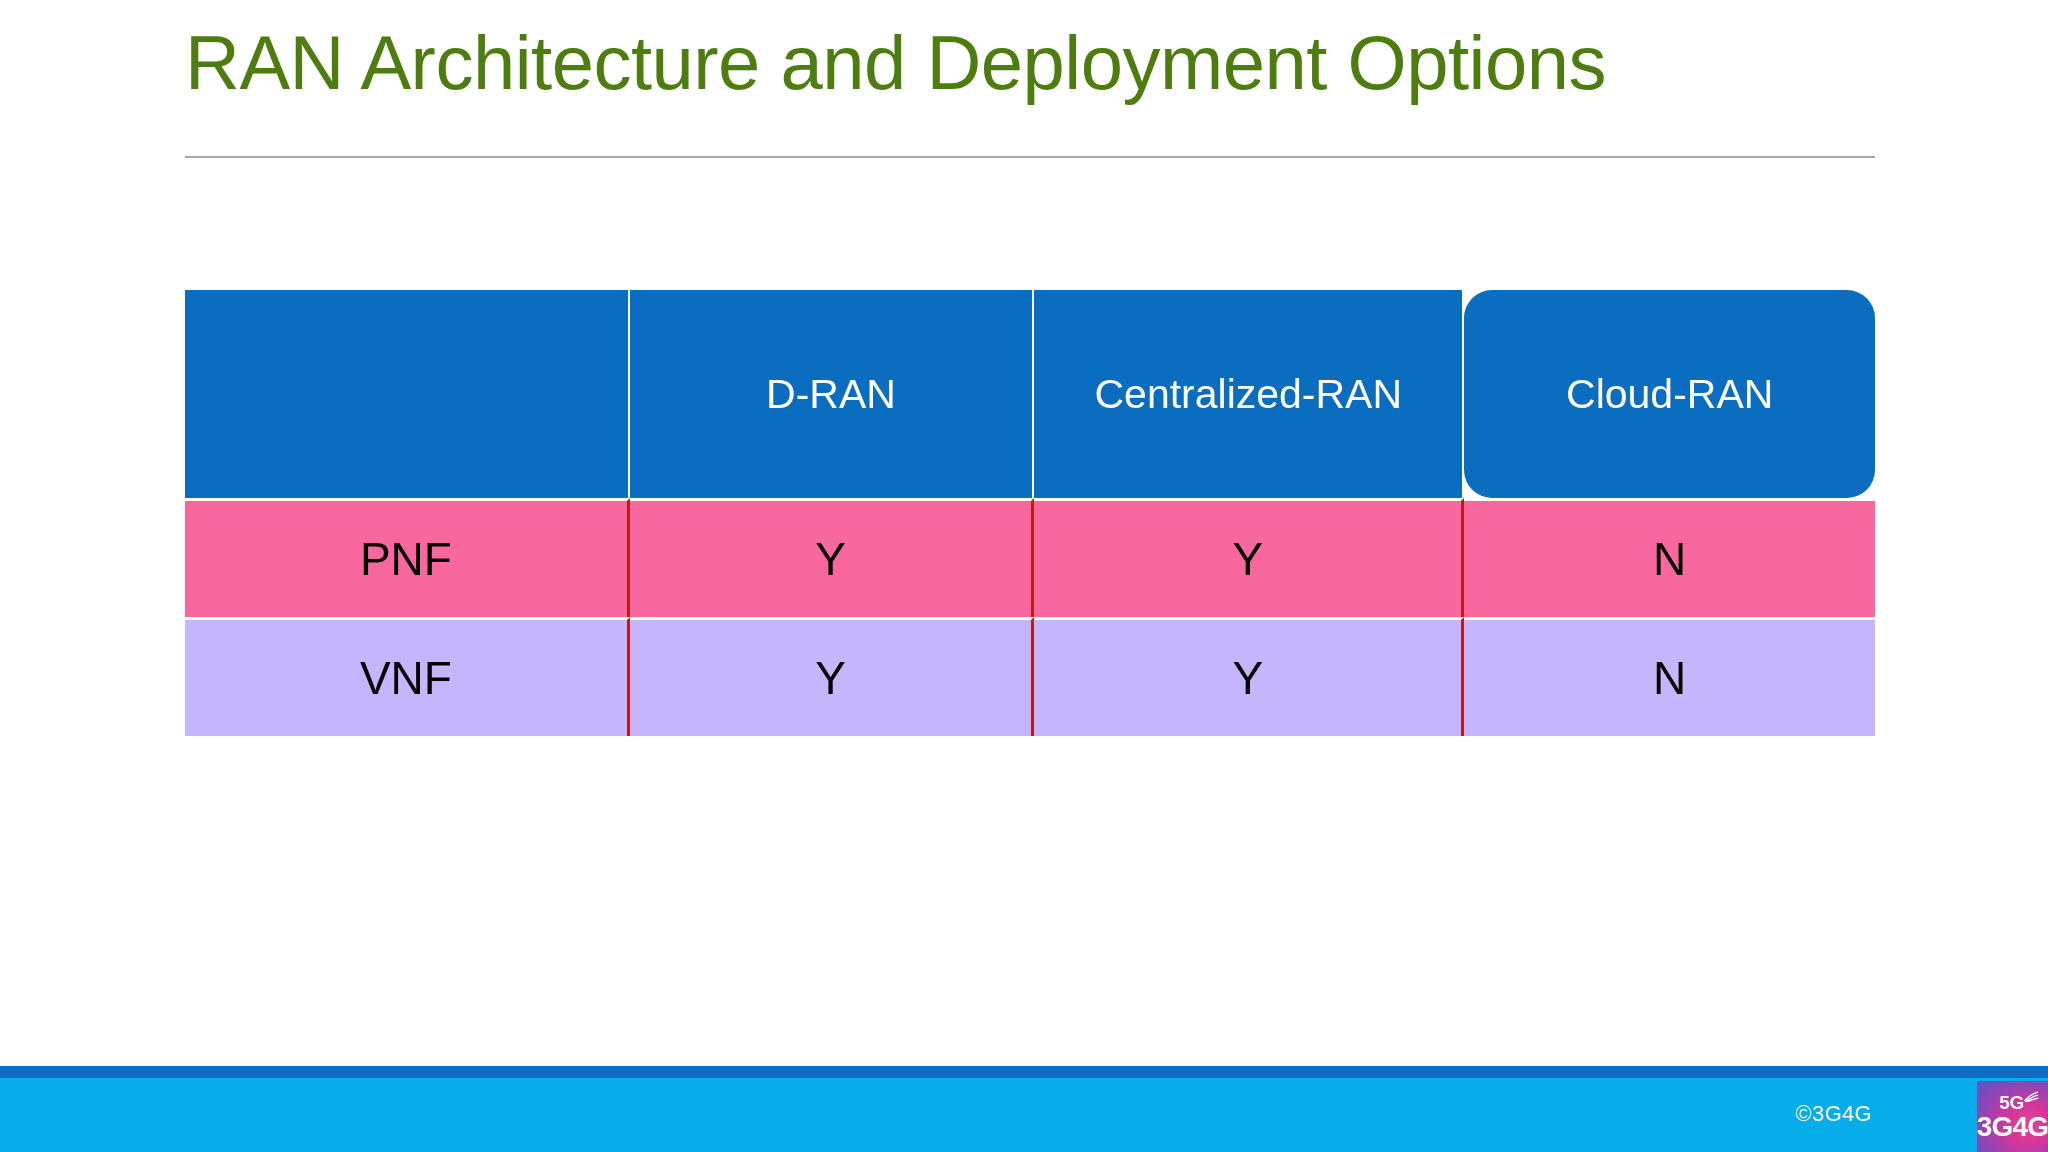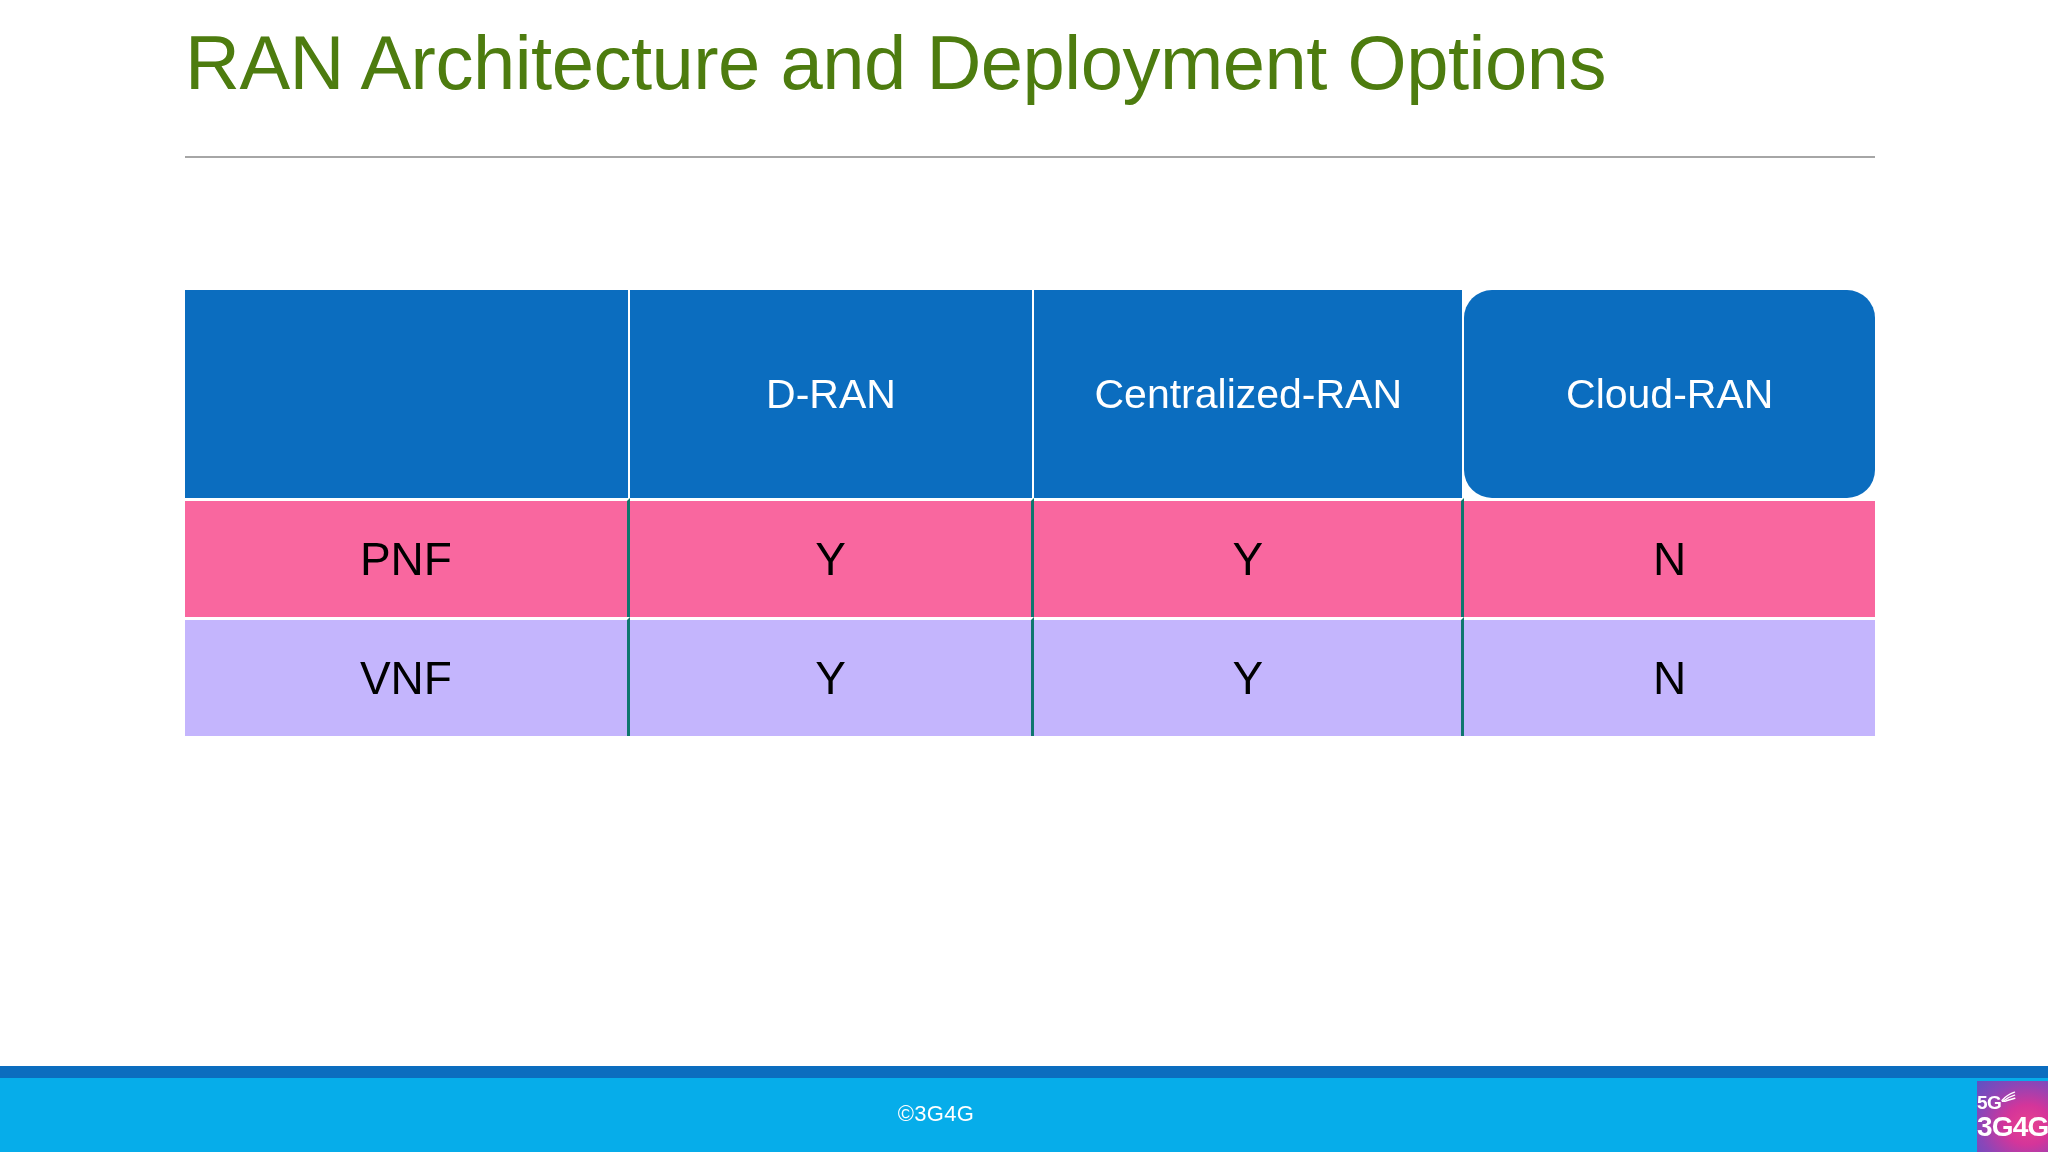--- a/index.html
+++ b/index.html
@@ -81,21 +81,21 @@
   }
   thead th:last-child { border-right: none; border-radius: 28px; }
   thead th.col-label { border-right: 2px solid #ffffff; }
 
   
   tbody tr { height: 119px; }
   tbody td {
     font-size: 46px;
     font-weight: normal;
     color: #000000;
-    border-right: 3px solid #0f766e;
+    border-right: 3px solid #b91c1c;
     border-top: 3px solid #ffffff;
   }
   tbody td:last-child { border-right: none; }
   tbody tr.row-pink td { background: #F9679F; }
   tbody tr.row-cyan td { background: #c4b5fd; }
 
   
   .footer-strip-dark {
     position: absolute;
     left: 0;
@@ -110,21 +110,21 @@
     top: 1078px;
     width: 2048px;
     height: 74px;
     background: #06ADEA;
   }
   .footer-credit {
     position: absolute;
     left: 0;
     top: 1101px;
     width: 1872px;
-    text-align: center;
+    text-align: right;
     font-size: 22px;
     color: #ffffff;
     letter-spacing: 0.3px;
   }
 
   
   .logo {
     position: absolute;
     left: 1977px;
     top: 1081px;
@@ -132,21 +132,21 @@
     height: 71px;
     background:
       radial-gradient(ellipse at 72% 62%, #e8418f 0%, #d4359a 32%, #8b46b8 68%, #5b53c4 100%);
     overflow: hidden;
   }
   .logo-inner {
     position: absolute;
     inset: 0;
     display: flex;
     flex-direction: column;
-    align-items: flex-start;
+    align-items: center;
     justify-content: center;
     color: #ffffff;
     font-weight: bold;
     line-height: 1;
   }
   .logo-5g {
     position: relative;
     font-size: 19px;
     letter-spacing: -0.5px;
     margin-bottom: 1px;

